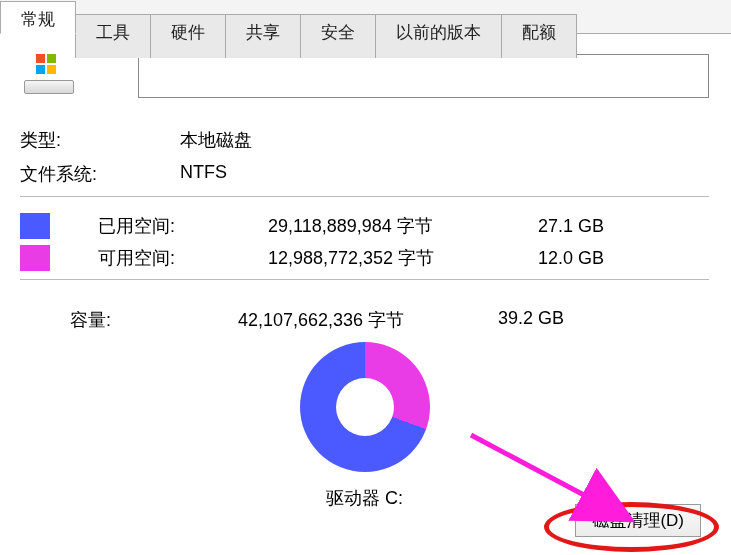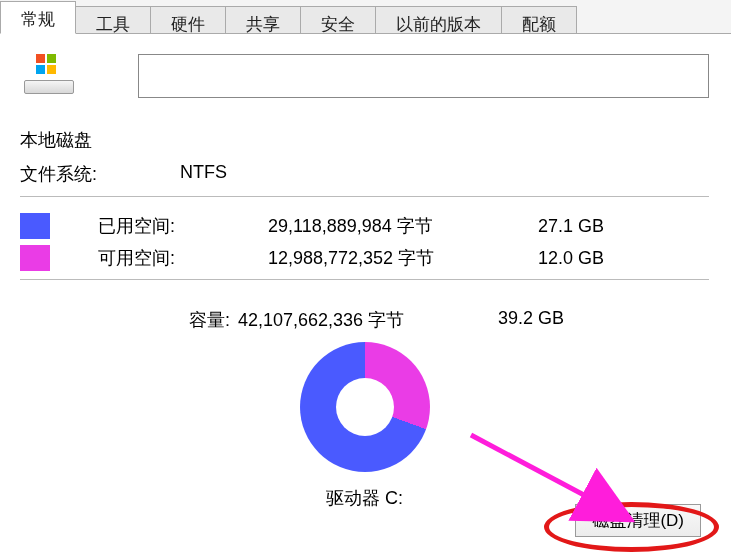--- a/index.html
+++ b/index.html
@@ -21,22 +21,22 @@
     .tab {
       padding: 6px 20px 4px 20px;
       background: #e9e9e9;
       border: 1px solid #aaa;
       border-bottom: none;
       margin-right: -1px;
       font-size: 17px;
       color: #222;
       cursor: pointer;
       position: relative;
-      top: 6px;
-      height: 27px;
+      top: 14px;
+      height: 44px;
     }
     .tab.active {
       background: #fff;
       border-bottom: 1px solid #fff;
       top: 1px;
       height: 33px;
       z-index: 2;
       text-align: center;
     }
     .content {
@@ -96,21 +96,21 @@
     .swatch.used { background: #4a5aff; }
     .swatch.free { background: #ea3ce6; }
     .space-label { width: 170px; margin-left: 28px; }
     .space-bytes { width: 270px; text-align: left; }
     .space-gb { width: 110px; text-align: left; }
     .cap-row {
       display: flex;
       font-size: 18px;
       margin: 28px 0 10px 0;
     }
-    .cap-label { width: 210px; padding-left: 50px; text-align: right; }
+    .cap-label { width: 210px; padding-left: 50px; }
     .cap-bytes { width: 260px; margin-left: 8px; }
     .cap-gb { width: 110px; }
     .chart-wrap {
       position: relative;
       width: 100%;
       text-align: center;
       margin-top: 6px;
     }
     .pie {
       width: 130px;
@@ -183,20 +183,21 @@
       <span class="win-square" style="top:2px;left:16px;background:#f25022"></span>
       <span class="win-square" style="top:2px;left:27px;background:#7fba00"></span>
       <span class="win-square" style="top:13px;left:16px;background:#00a4ef"></span>
       <span class="win-square" style="top:13px;left:27px;background:#ffb900"></span>
       <div class="drive-body"></div>
     </div>
     <div class="name-input"></div>
   </div>
 
   <div class="info-row">
+    <div class="info-label">类型:</div>
     <div class="info-value">本地磁盘</div>
   </div>
   <div class="info-row">
     <div class="info-label">文件系统:</div>
     <div class="info-value">NTFS</div>
   </div>
 
   <hr class="divider">
 
   <div class="space-row">

